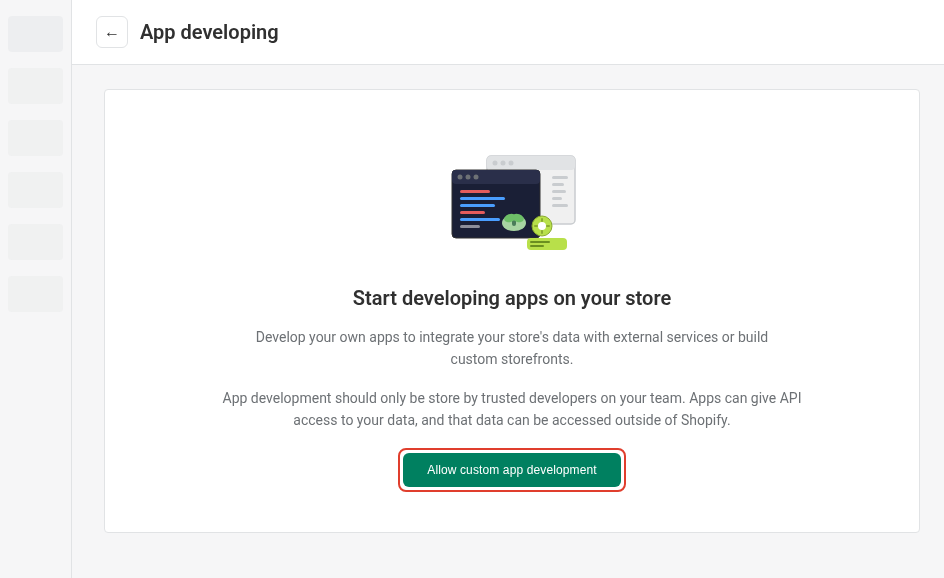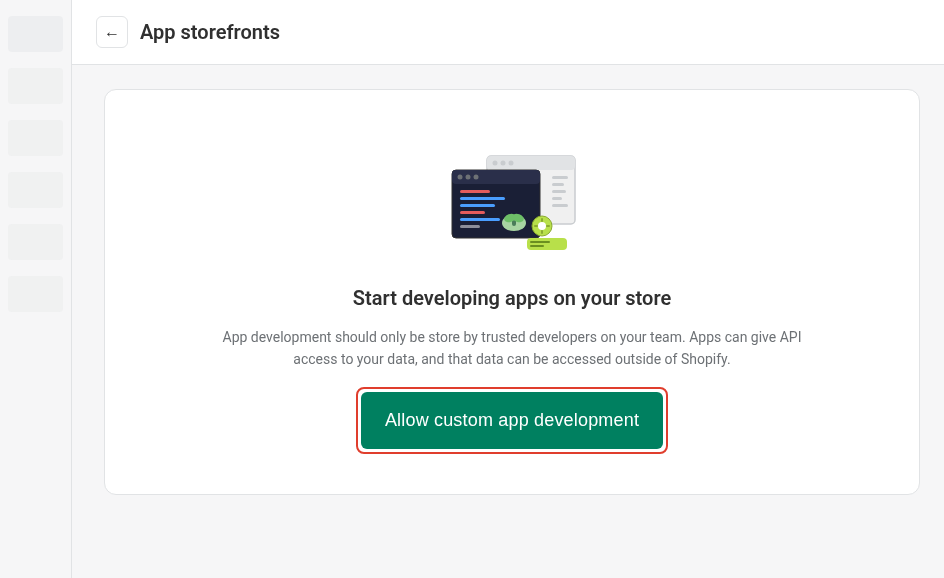--- a/index.html
+++ b/index.html
@@ -60,21 +60,21 @@
       flex: 1;
       padding: 24px;
       display: flex;
       align-items: flex-start;
       justify-content: center;
     }
 
     .card {
       background: #fff;
       border: 1px solid #e1e3e5;
-      border-radius: 12px;
+      border-radius: 4px;
       padding: 48px 40px 40px 40px;
       max-width: 820px;
       width: 100%;
       display: flex;
       flex-direction: column;
       align-items: center;
       text-align: center;
       margin-left: 8px;
     }
 
@@ -131,22 +131,22 @@
       border: 2px solid #e03e2d;
       border-radius: 8px;
       padding: 3px;
     }
 
     .allow-button {
       background: #008060;
       color: #fff;
       border: none;
       border-radius: 6px;
-      padding: 18px 24px;
-      font-size: 18px;
+      padding: 10px 24px;
+      font-size: 12px;
       font-weight: 500;
       cursor: pointer;
       letter-spacing: 0.01em;
     }
 
     
     .illus-svg {
       width: 160px;
       height: 120px;
     }
@@ -164,21 +164,21 @@
     <div style="height: 36px; background: #e1e3e5; border-radius: 4px; margin: 4px 8px; opacity: 0.3;"></div>
   </div>
 </div>
 
 <div class="main-content">
 
   <div class="page-header">
     <button class="back-button">
       <span>←</span>
     </button>
-    <h1 class="page-title">App storefronts</h1>
+    <h1 class="page-title">App developing</h1>
   </div>
 
   <div class="page-body">
     <div class="card">
 
       <div class="illustration">
         <svg class="illus-svg" viewBox="0 0 160 120" xmlns="http://www.w3.org/2000/svg">
 
           <rect x="55" y="18" width="88" height="68" rx="4" fill="#f0f0f0" stroke="#c9cccf" stroke-width="1.5"></rect>
           <rect x="55" y="18" width="88" height="14" rx="4" fill="#e1e3e5"></rect>
@@ -218,20 +218,21 @@
           <rect x="114" y="87" width="4" height="2" rx="1" fill="#8aaa30"></rect>
 
           <rect x="95" y="100" width="40" height="12" rx="4" fill="#b8e04a"></rect>
           <rect x="98" y="103" width="20" height="2" rx="1" fill="#6a8f20"></rect>
           <rect x="98" y="107" width="14" height="2" rx="1" fill="#6a8f20"></rect>
         </svg>
       </div>
 
       <h2 class="card-heading">Start developing apps on your store</h2>
 
+      <p class="card-desc1">Develop your own apps to integrate your store's data with external services or build custom storefronts.</p>
 
       <p class="card-desc2">App development should only be store by trusted developers on your team. Apps can give API access to your data, and that data can be accessed outside of Shopify.</p>
 
 
       <div class="allow-button-wrapper">
         <button class="allow-button">Allow custom app development</button>
       </div>
 
     </div>
   </div>

